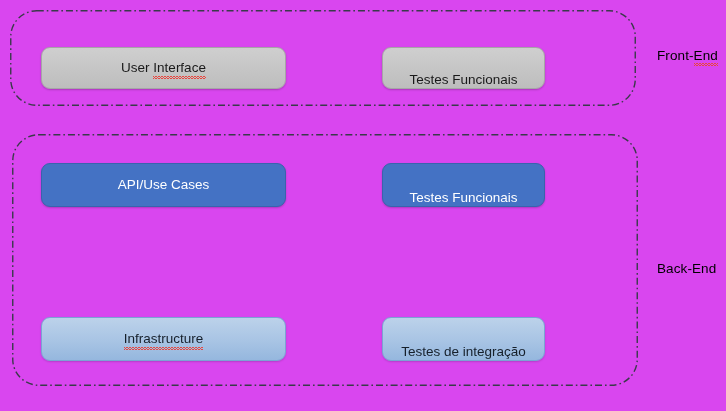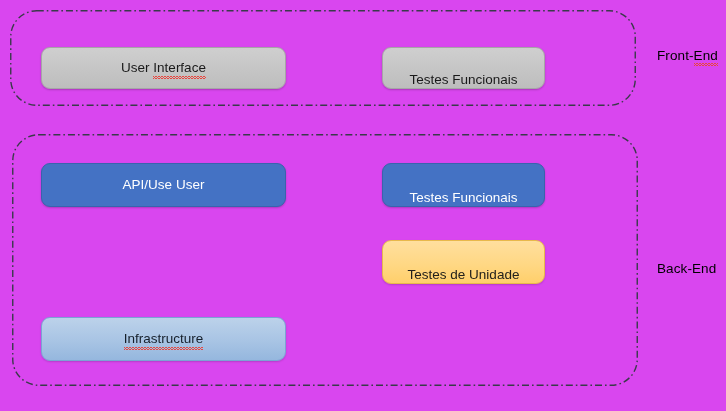--- a/index.html
+++ b/index.html
@@ -153,30 +153,30 @@
 
   <div class="group group-backend" style="border: none;">
       <svg class="group-svg" width="626" height="252">
         <rect x="0.75" y="0.75" width="624.5" height="250.5" rx="26" ry="26" fill="none" stroke="#3a3a4a" stroke-width="1.4" stroke-dasharray="7 3 1.6 3"></rect>
       </svg>
     </div>
 
   <span class="side-label label-backend">Back-End</span>
 
   <div class="box box-blue col-left row-api">
-    <span class="box-label">API/Use User</span>
+    <span class="box-label">API/Use Cases</span>
   </div>
 
   <div class="box box-blue col-right row-api">
     <span class="box-label">Testes Funcionais</span>
   </div>
 
 
-  <div class="box box-amber col-right row-core">
-    <span class="box-label">Testes de Unidade</span>
-  </div>
 
   <div class="box box-lightblue col-left row-infra">
     <span class="box-label"><span class="sq">Infrastructure</span></span>
   </div>
 
+  <div class="box box-lightblue col-right row-infra">
+    <span class="box-label">Testes de integração</span>
+  </div>
 
 </div>
 
 </body></html>

